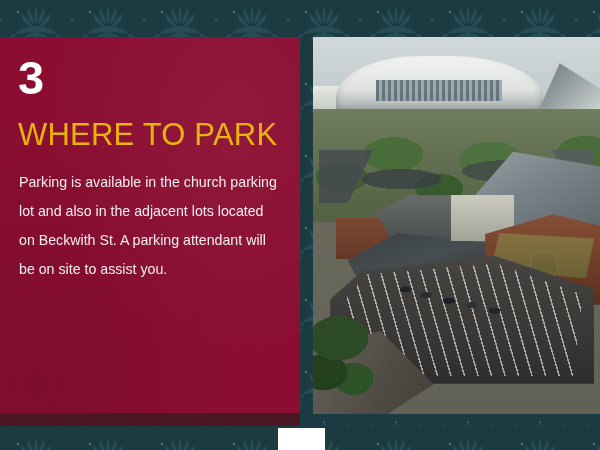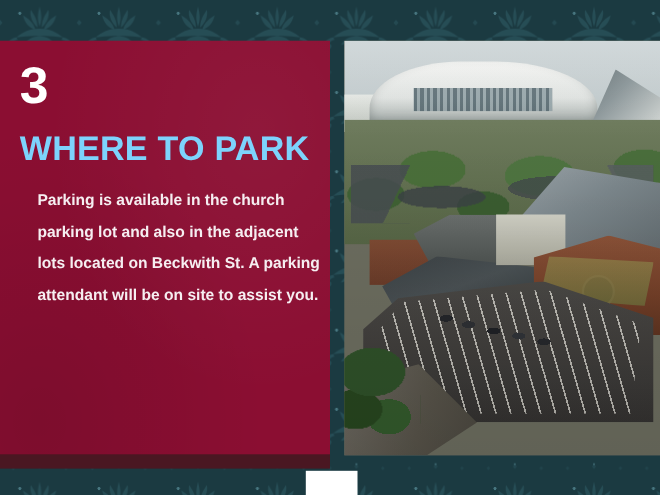--- a/index.html
+++ b/index.html
@@ -79,33 +79,33 @@
     line-height: 52px;
     font-weight: 700;
     letter-spacing: -0.5px;
     color: #ffffff;
     margin: 0 0 14px 0;
   }
 
   .slide-title {
     font-size: 31px;
     line-height: 34px;
-    font-weight: 700;
+    font-weight: 400;
     letter-spacing: 0.2px;
-    color: #7dd3fc;
+    color: #eab308;
     margin: 0 0 16px 0;
     white-space: nowrap;
   }
 
   .slide-body {
     font-size: 14.2px;
     line-height: 29px;
-    font-weight: 700;
+    font-weight: 400;
     color: #f6eef1;
-    margin: 16px;
+    margin: 1px;
     width: 262px;
   }
 
   
   .photo-frame {
     position: absolute;
     left: 313px;
     top: 37px;
     width: 287px;
     height: 377px;

